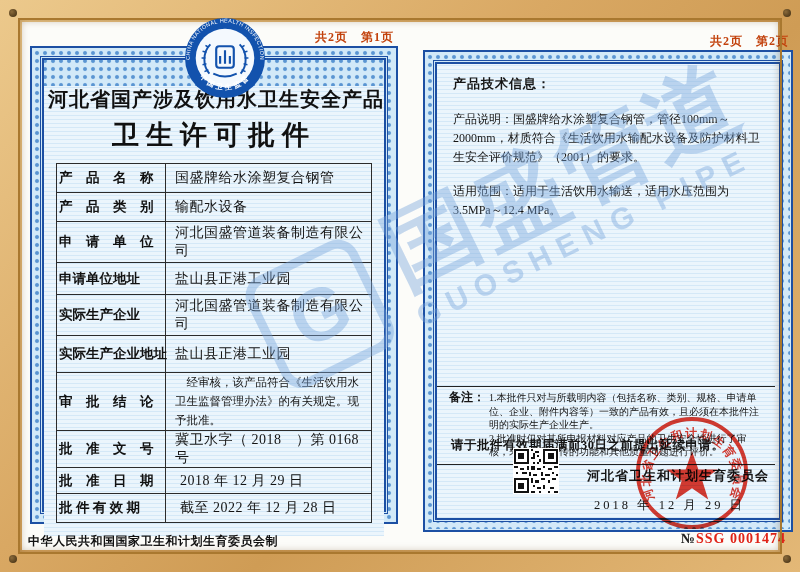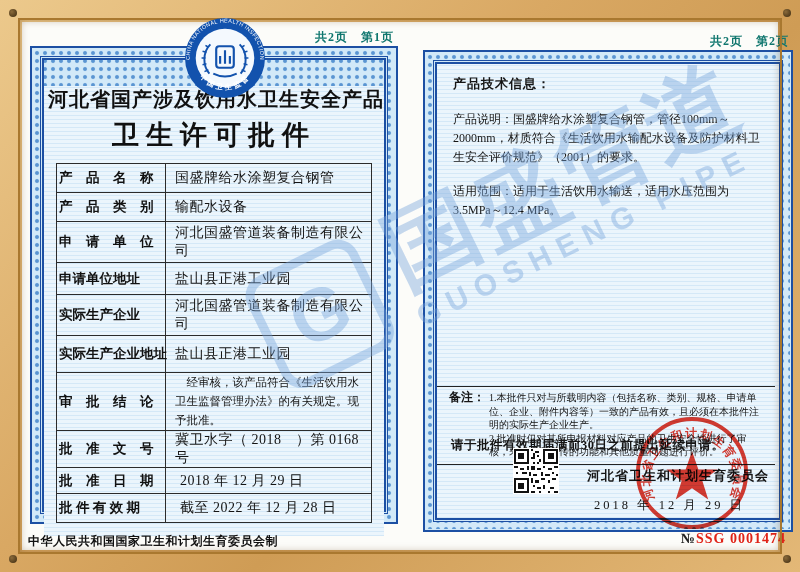--- a/index.html
+++ b/index.html
@@ -18,21 +18,21 @@
   .page-left{left:30px;top:46px;width:364px;height:474px;}
   .page-right{left:423px;top:50px;width:366px;height:478px;}
   .band{position:absolute;inset:1px;padding:9px;
     background-color:#d2e9f8;
     background-image:radial-gradient(circle,#5a95d2 1.4px,rgba(90,149,210,.25) 2.2px,transparent 2.6px);
     background-size:8px 8px;}
   .inner-line{border:2px solid #1c4fa3;box-shadow:0 0 0 1px #cfe7f7, 0 0 0 2px #1c4fa3;height:100%;box-sizing:border-box;}
   .inner{position:relative;height:100%;box-sizing:border-box;overflow:visible;
     background-color:#ebf5fc;
     background-image:repeating-linear-gradient(0deg,rgba(130,185,228,.22) 0 1px,transparent 1px 4px);}
-  .page-head{position:absolute;top:-19px;right:2px;font-size:12px;font-weight:bold;color:#0f766e;letter-spacing:1px;}
+  .page-head{position:absolute;top:-19px;right:2px;font-size:12px;font-weight:bold;color:#c2410c;letter-spacing:1px;}
 
   
   .title1{margin-top:26px;text-align:right;font-size:20px;font-weight:bold;color:#111;letter-spacing:1px;}
   .title2{margin-top:4px;text-align:center;font-size:27px;font-weight:bold;color:#111;letter-spacing:7px;}
   table.cert{margin:10px auto 0;border-collapse:collapse;width:316px;table-layout:fixed;}
   table.cert td{border:1px solid #2b2b2b;vertical-align:middle;}
   td.lbl{width:104px;text-align:left;font-weight:bold;font-size:13.5px;white-space:nowrap;color:#111;padding:0 2px;}
   td.val{font-weight:normal;font-size:14px;color:#141414;padding:0 4px 0 9px;letter-spacing:.5px;}
   tr.r1 td,tr.r2 td{height:28px}
   tr.r3 td{height:30px} tr.r4 td{height:40px} tr.r5 td{height:31px}

